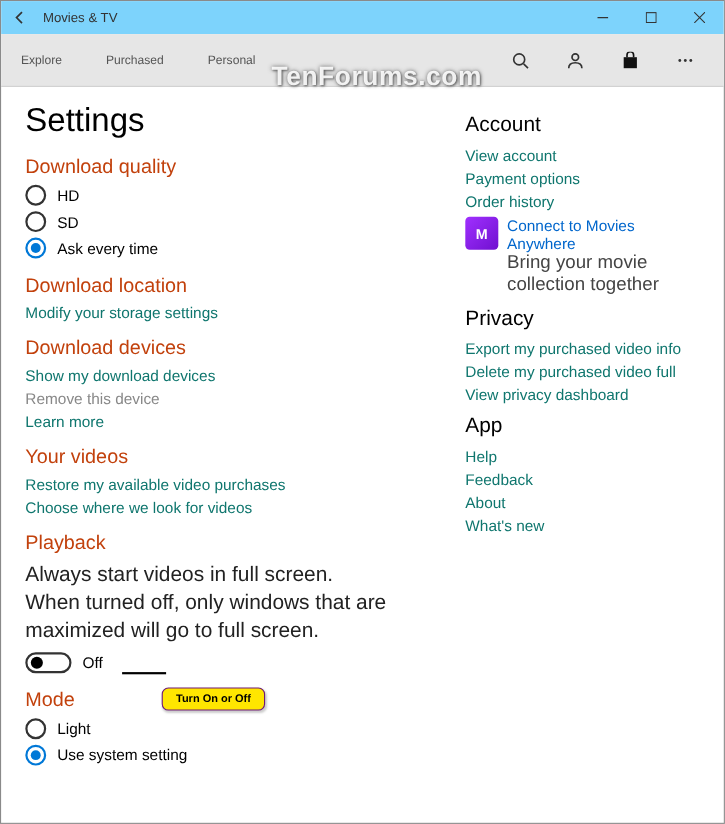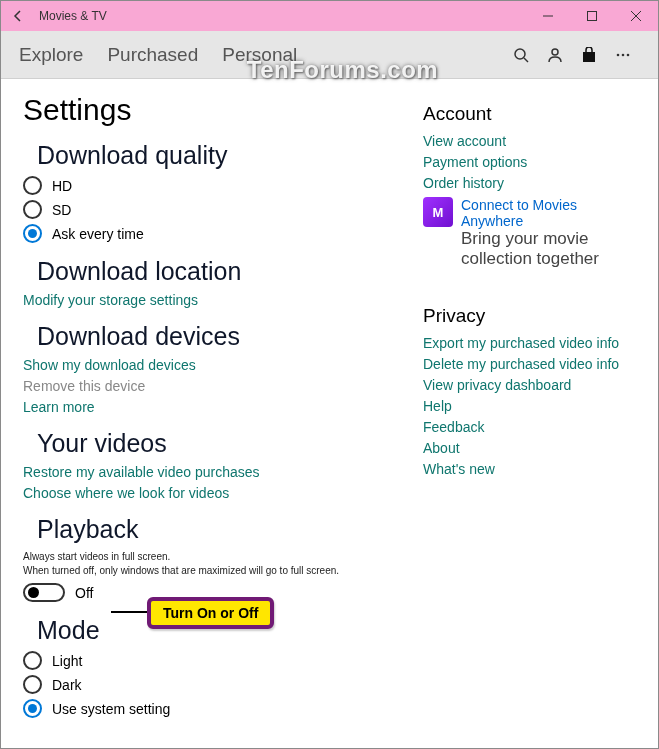--- a/index.html
+++ b/index.html
@@ -7,81 +7,82 @@
   width: 659px; height: 749px;
   font-family: "Segoe UI", Arial, sans-serif;
   background: #fff;
   border: 1px solid #8a8a8a;
   position: relative;
   overflow: hidden;
   color: #000;
 }
 .titlebar {
   height: 30px;
-  background: #f9a8d4;
+  background: #7dd3fc;
   display: flex; align-items: center;
   padding: 0 0 0 6px;
   font-size: 12px;
   color: #333;
 }
 .titlebar .back { width: 22px; height: 22px; display:flex; align-items:center; justify-content:center; margin-right: 10px; }
 .titlebar .title { flex: 0 0 auto; }
 .titlebar .spacer { flex: 1; }
 .titlebar .winbtn { width: 44px; height: 30px; display:flex; align-items:center; justify-content:center; }
 .topnav {
   height: 48px;
   background: #e6e6e6;
   display:flex; align-items:center;
   padding: 0 18px;
-  font-size: 19px; color: #555;
+  font-size: 11px; color: #555;
   border-bottom: 1px solid #d0d0d0;
+  gap: 16px;
 }
 .topnav .tab { margin-right: 24px; }
 .topnav .spacer { flex:1; }
 .topnav .icon { width: 34px; display:flex; justify-content:center; align-items:center;}
 .content {
   display:flex;
   padding: 14px 22px 10px 22px;
 }
 .left { flex: 0 0 370px; }
 .right { flex: 1; padding-left: 30px; padding-top: 6px;}
 h1.page { font-weight: 300; font-size: 30px; margin-bottom: 14px; }
-h2.sect { font-weight: 400; font-size: 25px; margin-top: 14px; margin-bottom: 6px; color:#0f172a;margin-left:14px;}
-h2.side { font-weight: 400; font-size: 19px; margin-top: 36px; margin-bottom: 8px;}
+h2.sect { font-weight: 400; font-size: 18px; margin-top: 14px; margin-bottom: 6px; color:#c2410c;}
+h2.side { font-weight: 400; font-size: 19px; margin-top: 10px; margin-bottom: 8px;}
 .radio-row { display:flex; align-items:center; margin: 5px 0; font-size: 14px;}
 .radio {
   width: 19px; height: 19px; border-radius: 50%; border: 2px solid #333;
   margin-right: 10px; display:flex; align-items:center; justify-content:center;
 }
 .radio.sel { border-color: #0078d7; }
 .radio.sel .dot { width: 9px; height: 9px; background:#0078d7; border-radius:50%; }
 .link { color: #0f766e; font-size: 14px; margin: 5px 0; display:block; }
 .link.muted { color: #888; }
-.small { font-size: 10px; color:#222; line-height: 1.35; }
+.small { font-size: 19px; color:#222; line-height: 1.35; }
 .toggle-row { display:flex; align-items:center; margin-top:6px; }
 .toggle {
   width: 42px; height: 19px; border: 2px solid #333; border-radius: 12px;
   position: relative; margin-right: 10px;
 }
 .toggle .knob {
   width: 11px; height: 11px; background:#000; border-radius:50%;
   position:absolute; left: 3px; top: 2px;
 }
 .callout-line {
   position: absolute;
   left: 110px; top: 610px;
   width: 40px; height: 2px; background: #000;
 }
 .callout {
-  position:absolute; left: 146px; top: 596px;
+  position:absolute; left: 146px; top: 624px;
   background: #ffe600;
-  border: 4px solid #701a75;
+  border: 1px solid #701a75;
   border-radius: 6px;
   padding: 4px 12px;
-  font-size: 14px; font-weight: bold;
+  font-size: 10px; font-weight: bold;
   box-shadow: 1px 2px 2px rgba(0,0,0,.2);
 }
 .ma-row { display:flex; align-items:flex-start; margin: 6px 0 4px 0;}
 .ma-icon {
   width: 30px; height: 30px; border-radius: 4px;
   background: linear-gradient(135deg,#a030ff,#7010d0);
   display:flex; align-items:center; justify-content:center;
   color:#fff; font-weight:bold; font-size: 13px; margin-right: 8px;
   flex-shrink:0;
 }
@@ -201,24 +202,20 @@
         </div>
       <span style="font-size:14px;">Off</span>
     </div>
 
     <h2 class="sect">Mode</h2>
     <div class="radio-row">
         <div class="radio"></div>
         <span>Light</span>
       </div>
     <div class="radio-row">
-        <div class="radio"></div>
-        <span>Dark</span>
-      </div>
-    <div class="radio-row">
         <div class="radio sel">
           <div class="dot"></div>
         </div>
         <span>Use system setting</span>
       </div>
   </div>
 
   <div class="right">
     <h2 class="side" style="margin-top:4px">Account</h2>
     <a class="link">View account</a>
@@ -227,23 +224,24 @@
     <div class="ma-row">
       <div class="ma-icon">M</div>
       <div class="ma-text">
         <div class="t1">Connect to Movies Anywhere</div>
         <div class="t2">Bring your movie collection together</div>
       </div>
     </div>
 
     <h2 class="side">Privacy</h2>
     <a class="link">Export my purchased video info</a>
-    <a class="link">Delete my purchased video info</a>
+    <a class="link">Delete my purchased video full</a>
     <a class="link">View privacy dashboard</a>
 
+    <h2 class="side">App</h2>
     <a class="link">Help</a>
     <a class="link">Feedback</a>
     <a class="link">About</a>
     <a class="link">What's new</a>
   </div>
 </div>
 
 <div class="callout-line"></div>
 <div class="callout">Turn On or Off</div>
 

